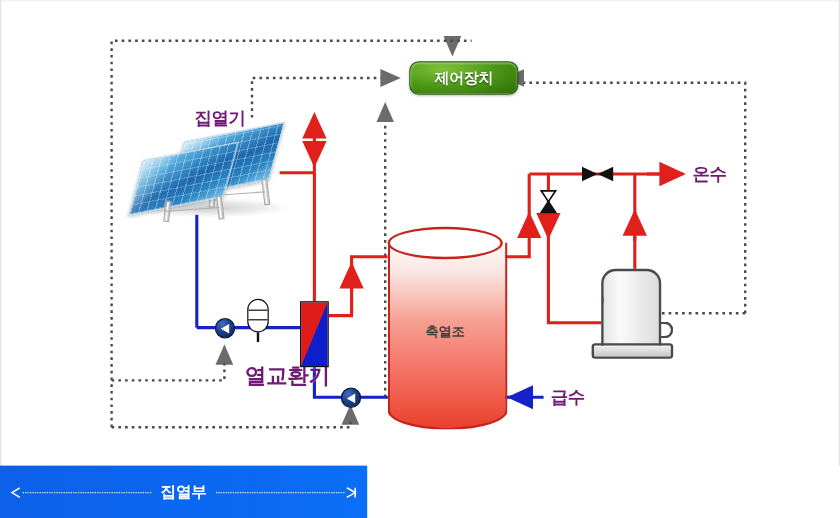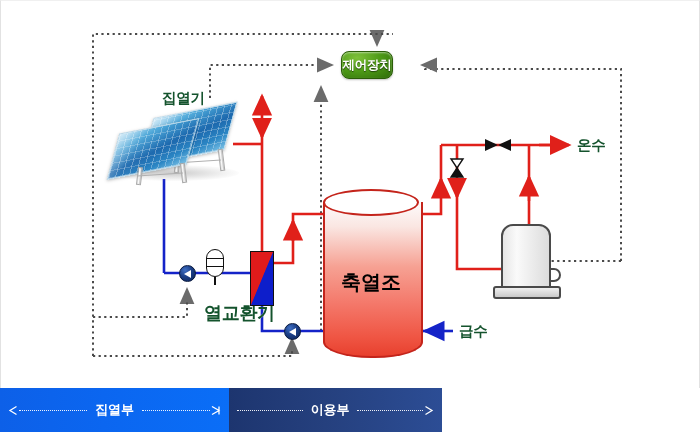--- a/index.html
+++ b/index.html
@@ -31,21 +31,21 @@
   svg.layer {
     position: absolute;
     left: 0; top: 0;
     width: 700px;
     height: 388px;
     overflow: visible;
   }
   .lbl {
     position: absolute;
     font-weight: bold;
-    color: #14532d;
+    color: #701a75;
     white-space: nowrap;
     letter-spacing: -0.3px;
     text-shadow: 0 0 1px rgba(255,255,255,0.9);
   }
   .lbl-13 { font-size: 18px; }
   .lbl-14 { font-size: 14.5px; }
 
   
   .panel-wrap { position: absolute; }
   .pv {
@@ -95,23 +95,23 @@
     border: 2px solid #c4241b;
     border-radius: 50%;
     background: #ffffff;
     box-sizing: border-box;
   }
   #tank-label {
     position: absolute;
     left: 322px; top: 268px;
     width: 96px;
     text-align: center;
-    font-size: 20px;
+    font-size: 11px;
     font-weight: bold;
-    color: #000000;
+    color: #404040;
   }
 
   
   #hx {
     position: absolute;
     left: 249px; top: 250px;
     width: 24px; height: 55px;
     border: 1.5px solid #111;
     background: linear-gradient(to bottom right, #e01b1b 0 49%, #0d1ecb 51% 100%);
     box-sizing: border-box;
@@ -175,21 +175,21 @@
     text-align: center;
     font-size: 12.5px;
     font-weight: bold;
     color: #111;
   }
 
   
   #ctrl-box {
     position: absolute;
     left: 340px; top: 50px;
-    width: 52px; height: 28px;
+    width: 91px; height: 28px;
     background: radial-gradient(ellipse at 30% 22%, #7ec13a 0%, #4f9c18 45%, #2e6b09 100%);
     border: 1.5px solid #2b5d08;
     border-radius: 8px;
     box-shadow: inset 0 1px 2px rgba(255,255,255,0.5), 0 1px 2px rgba(0,0,0,0.25);
     box-sizing: border-box;
     display: flex;
     align-items: center;
     justify-content: center;
     text-align: right;
   }
@@ -227,21 +227,21 @@
     width: 700px; height: 44px;
     display: flex;
   }
   .seg {
     position: relative;
     height: 44px;
     display: flex;
     align-items: center;
     justify-content: center;
   }
-  #seg-1 { width: 229px; background: linear-gradient(90deg,#0d60e8 0%, #0b66f0 45%, #0a6ef7 100%); text-align: center; }
+  #seg-1 { width: 306px; background: linear-gradient(90deg,#0d60e8 0%, #0b66f0 45%, #0a6ef7 100%); text-align: center; }
   #seg-2 { width: 234px; background: linear-gradient(90deg,#1a50c8 0%, #1f57cf 50%, #1a3f9e 100%); }
   #seg-3 { width: 213px; background: linear-gradient(90deg,#1d356f 0%, #25407e 45%, #2c4d95 100%); }
   .seg-inner {
     display: flex;
     align-items: center;
     width: 100%;
     padding: 0 8px;
     box-sizing: border-box;
   }
   .dashline {
@@ -425,26 +425,16 @@
         <div class="dashline"></div>
         <div class="seg-text">집열부</div>
         <div class="dashline"></div>
         <svg class="cap" viewBox="0 0 11 11">
           <path d="M2,1.5 L9,5.5 L2,9.5 M9,1.5 L9,9.5" fill="none" stroke="#ffffff" stroke-width="1.3"></path>
         </svg>
       </div>
     </div>
 
 
-    <div class="seg" id="seg-3">
-      <div class="seg-inner">
-        <div class="dashline"></div>
-        <div class="seg-text">이용부</div>
-        <div class="dashline"></div>
-        <svg class="cap" viewBox="0 0 11 11">
-          <path d="M2.5,1.5 L9,5.5 L2.5,9.5" fill="none" stroke="#ffffff" stroke-width="1.3"></path>
-        </svg>
-      </div>
-    </div>
 
   </div>
 
 </div>
 
 </body></html>

